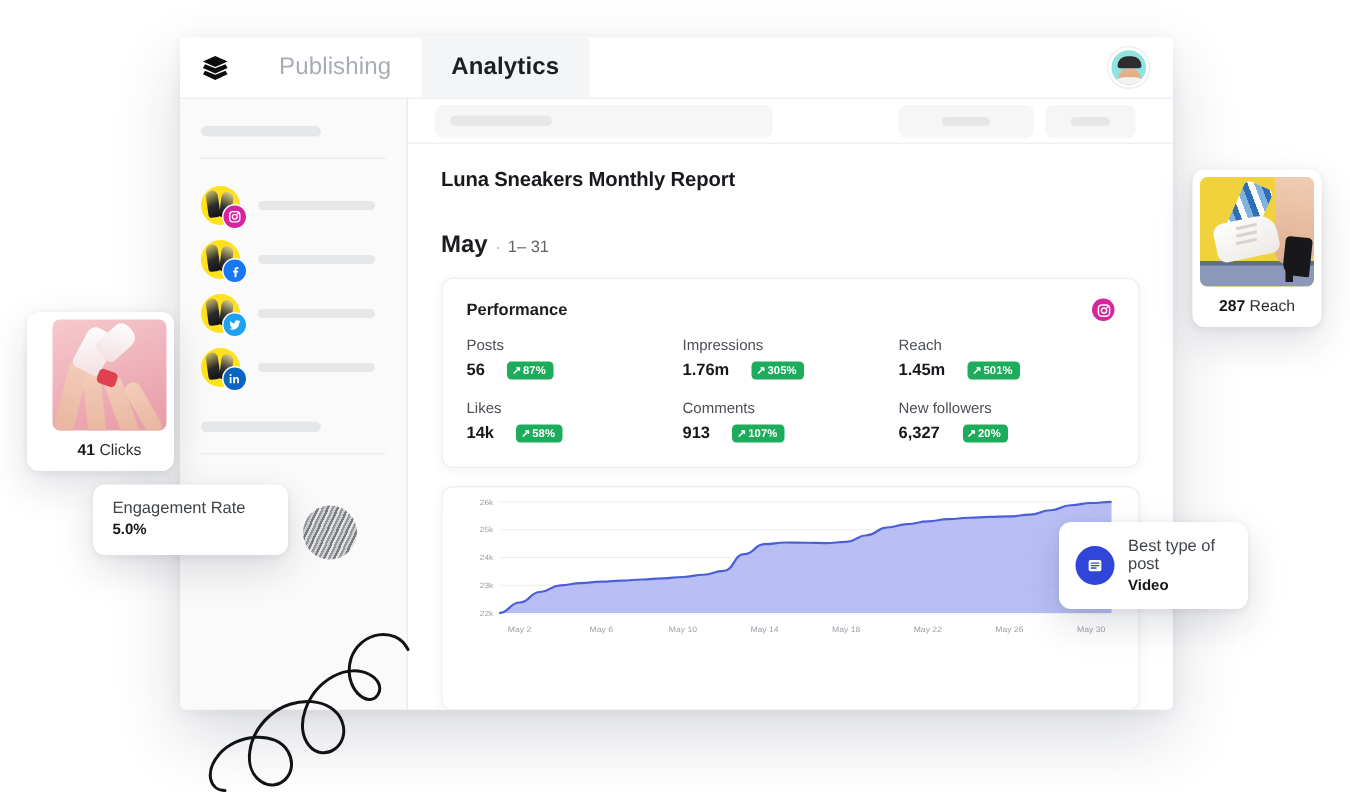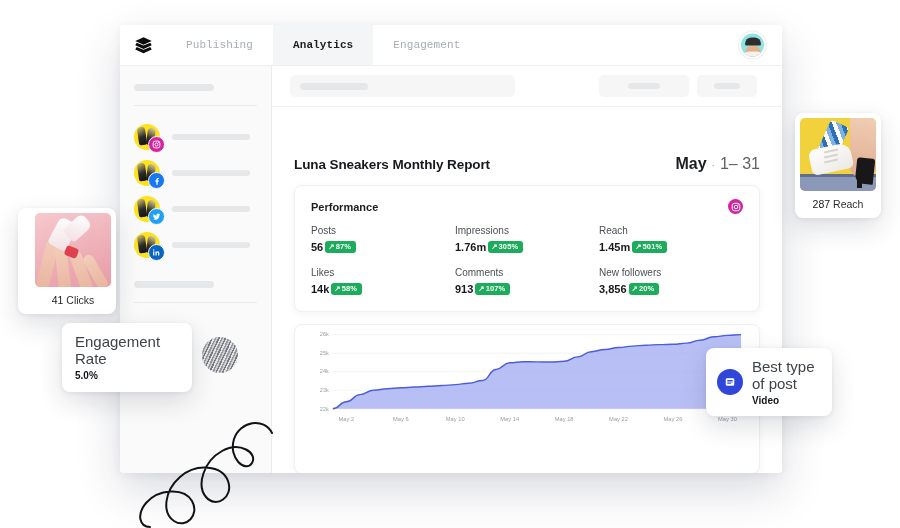--- a/index.html
+++ b/index.html
@@ -23,21 +23,21 @@
   
   .topnav{
     height:40px;background:#fff;border-bottom:1px solid #eceff1;
     display:flex;align-items:center;position:relative;
   }
   .logo{width:46px;display:flex;align-items:center;justify-content:center;}
   .logo svg{display:block;}
   .tabs{display:flex;height:40px;align-items:stretch;}
   .tab{
     display:flex;align-items:center;padding:0 20px;
-    font-size:11px;color:#a8adb5;letter-spacing:.1px;white-space:nowrap;font-family:Liberation Mono, monospace;
+    font-size:16px;color:#a8adb5;letter-spacing:.1px;white-space:nowrap;
   }
   .tab.active{color:#1c1e21;font-weight:600;background:#f4f5f6;}
   .user-avatar{
     position:absolute;right:16px;top:50%;transform:translateY(-50%);
     width:23px;height:23px;border-radius:50%;overflow:hidden;
     border:2px solid #fff;box-shadow:0 0 0 1px #eceef0;
     background:#8fe3e0;
   }
   .user-avatar .face{
     position:absolute;left:50%;top:54%;transform:translateX(-50%);
@@ -102,47 +102,47 @@
   }
   .tb-pill{background:#f6f6f7;border-radius:5px;display:flex;align-items:center;}
   .tb-wide{width:215px;height:22px;padding-left:10px;}
   .tb-wide .skel{width:68px;height:7px;}
   .tb-small{width:90px;height:22px;margin-left:84px;justify-content:center;}
   .tb-small .skel{width:32px;height:6px;}
   .tb-small2{width:60px;height:22px;margin-left:8px;justify-content:center;}
   .tb-small2 .skel{width:26px;height:6px;}
 
   .pane{padding:16px 22px 0 22px;box-sizing:border-box;}
-  .report-head{display:flex;align-items:baseline;justify-content:space-between;}
+  .report-head{display:flex;align-items:baseline;justify-content:space-between;flex-direction:column;}
   .report-title{font-size:13.5px;font-weight:700;color:#17191c;letter-spacing:-.1px;}
   .report-date{font-size:11.5px;color:#1b1d21;display:flex;align-items:baseline;gap:5px;}
   .report-date .m{font-weight:700;font-size:16px;}
   .report-date .dot{color:#9aa0a6;font-size:10px;}
-  .report-date .rng{color:#5f6368;font-size:16px;margin-top:32px;}
+  .report-date .rng{color:#5f6368;font-size:11px;margin-top:32px;}
 
   
   .card{
     background:#fff;border:1px solid #eef0f2;border-radius:8px;
     box-shadow:0 2px 8px rgba(30,35,60,.05);
     margin-top:12px;position:relative;
   }
   .card-head{
     display:flex;align-items:center;justify-content:space-between;
     padding:13px 16px 0 16px;
   }
   .card-title{font-size:11px;font-weight:700;color:#1b1d21;}
   .ig-badge{width:15px;height:15px;border-radius:50%;
     display:flex;align-items:center;justify-content:center;}
 
   .metrics{
     display:grid;grid-template-columns:repeat(3,1fr);
     row-gap:14px;padding:11px 16px 16px 16px;
   }
   .metric-label{font-size:10px;color:#4b5057;margin-bottom:5px;}
-  .metric-row{display:flex;align-items:center;gap:2px;}
+  .metric-row{display:flex;align-items:center;gap:15px;}
   .metric-value{font-size:11px;font-weight:700;color:#16181b;}
   .pct{
     background:#1dac5c;color:#fff;font-size:7.5px;font-weight:700;
     border-radius:3px;padding:2px 5px 2px 3px;display:inline-flex;
     align-items:center;gap:1px;line-height:1;letter-spacing:.1px;
   }
   .pct .arw{font-size:7.5px;line-height:1;}
 
   
   .chart-card{height:148px;}
@@ -154,41 +154,41 @@
   
   .float-card{
     position:absolute;background:#fff;border-radius:8px;
     box-shadow:0 10px 26px rgba(20,25,50,.14), 0 1px 5px rgba(20,25,50,.07);
   }
   .photo-card{overflow:hidden;}
   .photo-card .cap{
     font-size:10.5px;color:#2c2f33;text-align:center;
     padding:7px 0 8px 0;
   }
-  .photo-card .cap b{color:#16181b;font-weight:400;}
+  .photo-card .cap b{color:#16181b;font-weight:700;}
 
   
   #clicks-card{left:18px;top:208px;width:86px;padding-left:12px;}
   #clicks-card .photo{
     height:74px;margin:5px 5px 0 5px;border-radius:5px;overflow:hidden;position:relative;
     background:linear-gradient(160deg,#f6c9ce 0%,#eeafb8 55%,#e79ba6 100%);
   }
   .arm{position:absolute;background:linear-gradient(180deg,#f3cdbb,#e8b49e);border-radius:7px;}
   .shoe-w{position:absolute;background:linear-gradient(150deg,#ffffff,#f2dfe2);border-radius:6px 7px 4px 4px;}
 
   
   #reach-card{left:795px;top:113px;width:86px;}
   #reach-card .photo{
     height:73px;margin:5px 5px 0 5px;border-radius:5px;overflow:hidden;position:relative;
     background:#f2d23c;
   }
 
   
   #eng-card{left:62px;top:323px;width:130px;padding:10px 12px 11px 13px;box-sizing:border-box;}
-  .fc-label{font-size:15px;color:#3f4449;margin-bottom:3px;}
+  .fc-label{font-size:11px;color:#3f4449;margin-bottom:3px;}
   .fc-value{font-size:10px;font-weight:700;color:#14161a;}
 
   
   #best-card{
     left:706px;top:348px;width:126px;padding:10px 10px 10px 11px;box-sizing:border-box;
     display:flex;align-items:center;gap:9px;
   }
   .bp-icon{
     width:26px;height:26px;border-radius:50%;background:#2f46d8;flex:none;
     display:flex;align-items:center;justify-content:center;
@@ -207,21 +207,20 @@
       <div class="logo">
         <svg width="19" height="19" viewBox="0 0 24 24" aria-hidden="true">
           <path d="M12 1.6 22.4 6.3 12 11 1.6 6.3z" fill="#0b0c0e"></path>
           <path d="M12 12.0 20.6 8.6 22.4 11.7 12 16.4 1.6 11.7 3.4 8.6z" fill="#0b0c0e"></path>
           <path d="M12 17.4 20.6 14.0 22.4 17.1 12 21.8 1.6 17.1 3.4 14.0z" fill="#0b0c0e"></path>
         </svg>
       </div>
       <div class="tabs">
         <div class="tab">Publishing</div>
         <div class="tab active">Analytics</div>
-        <div class="tab">Engagement</div>
       </div>
       <div class="user-avatar">
         <div class="face"></div>
         <div class="hair"></div>
         <div class="shirt"></div>
       </div>
     </div>
 
     <div class="body-row">
 
@@ -377,21 +376,21 @@
                   <span class="metric-value">913</span>
                   <span class="pct">
                       <span class="arw">↗</span>
                       <span>107%</span>
                     </span>
                 </div>
               </div>
               <div>
                 <div class="metric-label">New followers</div>
                 <div class="metric-row">
-                  <span class="metric-value">3,856</span>
+                  <span class="metric-value">6,327</span>
                   <span class="pct">
                       <span class="arw">↗</span>
                       <span>20%</span>
                     </span>
                 </div>
               </div>
             </div>
           </div>
 
           <div class="card chart-card">

